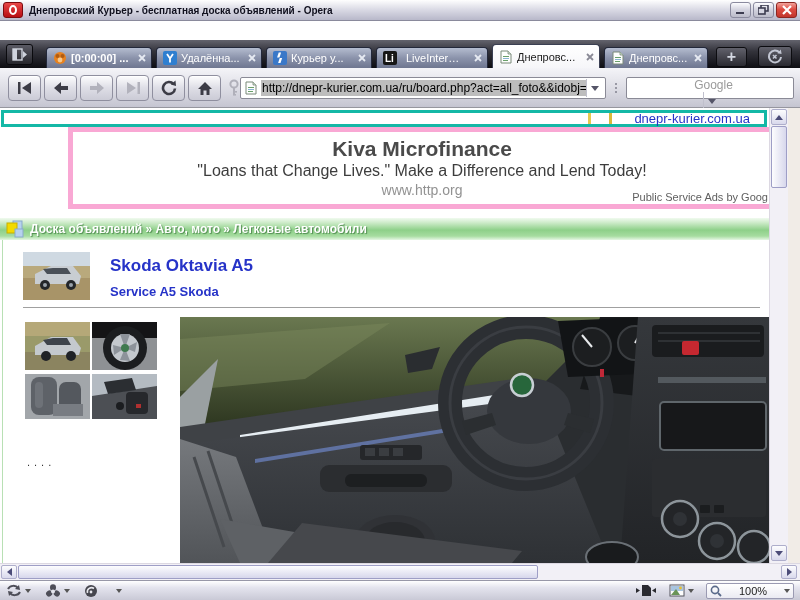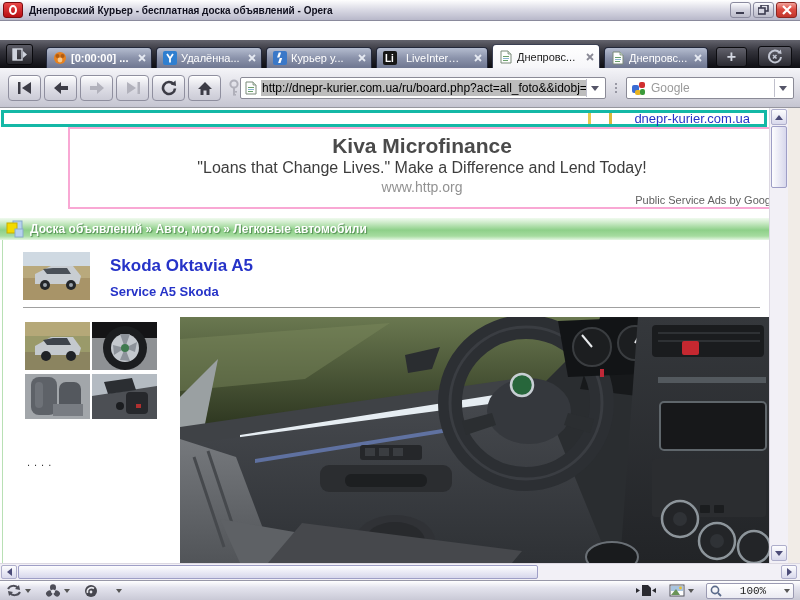--- a/index.html
+++ b/index.html
@@ -58,32 +58,32 @@
   .keybtn { top:10px; width:20px; height:20px; display:flex; align-items:center; justify-content:center; }
   .addr-field { left:240px; top:9px; width:366px; height:22px; background:#fff; border:1px solid #8a8a96;
     border-radius:2px; display:flex; align-items:center; padding:0 2px 0 4px; }
   .addr-url { font-size:12px; color:#000; background:#bdbdbd; padding:1px 1px; margin-left:4px;
     white-space:nowrap; overflow:hidden; flex:1; }
   .field-drop { width:17px; height:18px; border-left:1px solid #c0c0cc; display:flex; align-items:center; justify-content:center; flex:none; }
   .caret-down { width:0; height:0; border-left:4px solid transparent; border-right:4px solid transparent; border-top:5px solid #555568; }
   .splitter { left:612px; top:12px; width:8px; height:16px; display:flex; flex-direction:column; gap:2px; align-items:center; justify-content:center; }
   .splitter i { width:2px; height:2px; background:#80808e; border-radius:50%; }
   .search-field { left:626px; top:9px; width:168px; height:22px; background:#fff; border:1px solid #8a8a96;
-    border-radius:2px; display:flex; align-items:center; padding:0 2px 0 4px; }
+    border-radius:2px; display:flex; align-items:center; padding:0 2px 0 4px;flex-direction:column; }
   .search-ph { font-size:12px; color:#9a9a9a; margin-left:5px; flex:1; }
 
   
   #viewport { left:0; top:108px; width:800px; height:472px; background:#fff; }
   #pagecontent { left:0; top:0; width:769px; height:455px; overflow:hidden; background:#fff; }
   .site-strip { left:1px; top:2px; width:766px; height:17px; background:#fff; border:3px solid #14b8a6;
     display:flex; align-items:center; justify-content:flex-end; padding-right:14px; gap:18px;padding-left:41px; }
   .ybar { width:3px; height:11px; background:#e6c94e; }
   .ybar.b2 { background:#d9b93a; margin-right:4px; }
   .site-link { font-size:13px; color:#2633c8; }
-  .ad-box { left:68px; top:19px; width:708px; height:82px; background:#fff; border:2px solid #f9a8d4; text-align:center; }
+  .ad-box { left:68px; top:19px; width:708px; height:82px; background:#fff; border:5px solid #f9a8d4; text-align:center; }
   .ad-title { margin-top:5px; font-size:21px; font-weight:bold; color:#4a4a4a; letter-spacing:0; }
   .ad-tagline { margin-top:1px; font-size:16px; color:#3d3d3d; }
   .ad-url { margin-top:2px; font-size:14px; color:#929292; }
   .ad-attr { position:absolute; right:3px; bottom:1px; font-size:11px; color:#5f5f5f; }
   .breadcrumb-bar { left:0; top:110px; width:769px; height:22px;
     background:linear-gradient(#f0faef,#cfeccb 20%,#8ed089 55%,#a6dca0 82%,#e6f7e4);
     display:flex; align-items:center; padding-left:6px; }
   .bc-text { font-size:12px; font-weight:bold; color:#fff; text-shadow:1px 1px 1px rgba(70,130,70,.9); margin-left:6px; }
   .leftline { left:2px; top:132px; width:1px; height:323px; background:#b8e0b4; }
   .listing-title { left:110px; top:148px; font-size:17px; font-weight:bold; color:#2633c8; }
@@ -101,21 +101,21 @@
   .arr-dn { width:0;height:0;border-left:4px solid transparent;border-right:4px solid transparent;border-top:5px solid #4c4c78; }
   .arr-lf { width:0;height:0;border-top:4px solid transparent;border-bottom:4px solid transparent;border-right:5px solid #4c4c78; }
   .arr-rt { width:0;height:0;border-top:4px solid transparent;border-bottom:4px solid transparent;border-left:5px solid #4c4c78; }
   .vthumb { left:1px; top:18px; width:16px; height:62px; background:linear-gradient(90deg,#fdfdfe,#d7d7ec); border:1px solid #9e9ec6; border-radius:2px; }
   .hscroll { left:0; top:455px; width:800px; height:17px; background:#f2f0f6; border-top:1px solid #dcd8e2; }
   .hthumb { left:18px; top:1px; width:520px; height:14px; background:linear-gradient(#fdfdfe,#d7d7ec); border:1px solid #9e9ec6; border-radius:2px; }
 
   
   #statusbar { left:0; top:580px; width:800px; height:20px;
     background:linear-gradient(#ffffff,#e4e4ee 35%,#c9c9d6); border-top:1px solid #9898a8;
-    display:flex; align-items:center; padding:0 6px; gap:4px;font-family:Liberation Mono, monospace; }
+    display:flex; align-items:center; padding:0 6px; gap:4px; }
   .sb-item { display:flex; align-items:center; gap:3px; }
   .sb-caret { width:0;height:0;border-left:3.5px solid transparent;border-right:3.5px solid transparent;border-top:4px solid #555; }
   .zoom-widget { margin-left:8px; width:88px; height:16px; background:linear-gradient(#fff,#eaeaf2);
     border:1px solid #9a9ab2; border-radius:2px; display:flex; align-items:center; padding:0 3px; gap:3px; }
   .zoom-text { font-size:11px; color:#222; flex:1; text-align:center; }
 </style>
 </head>
 <body>
 
 <div id="app">

